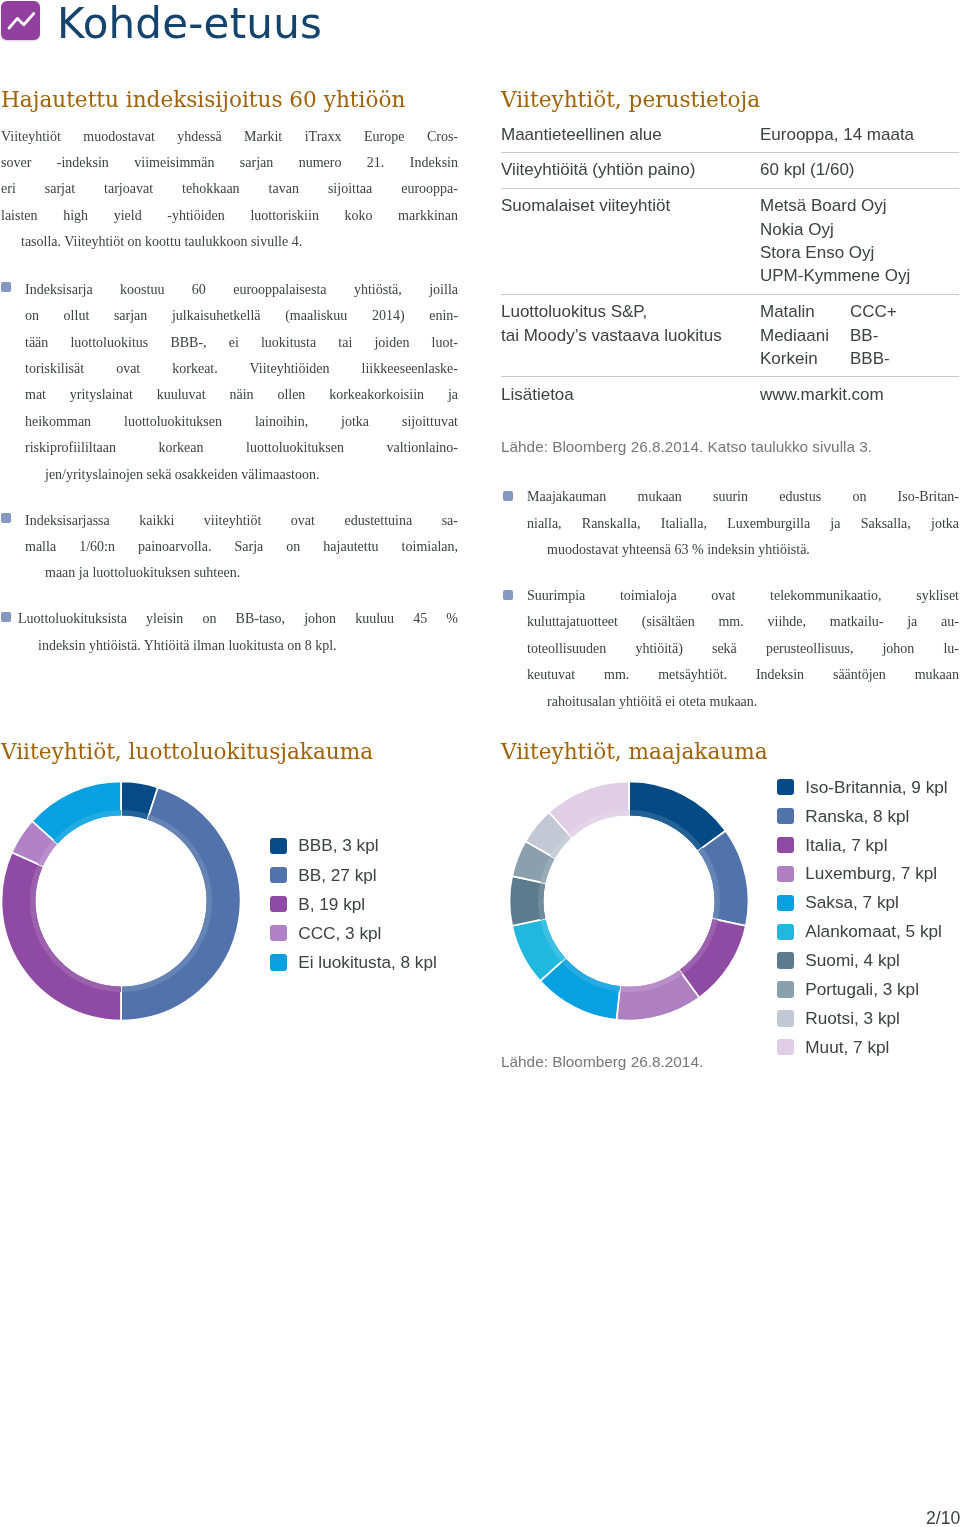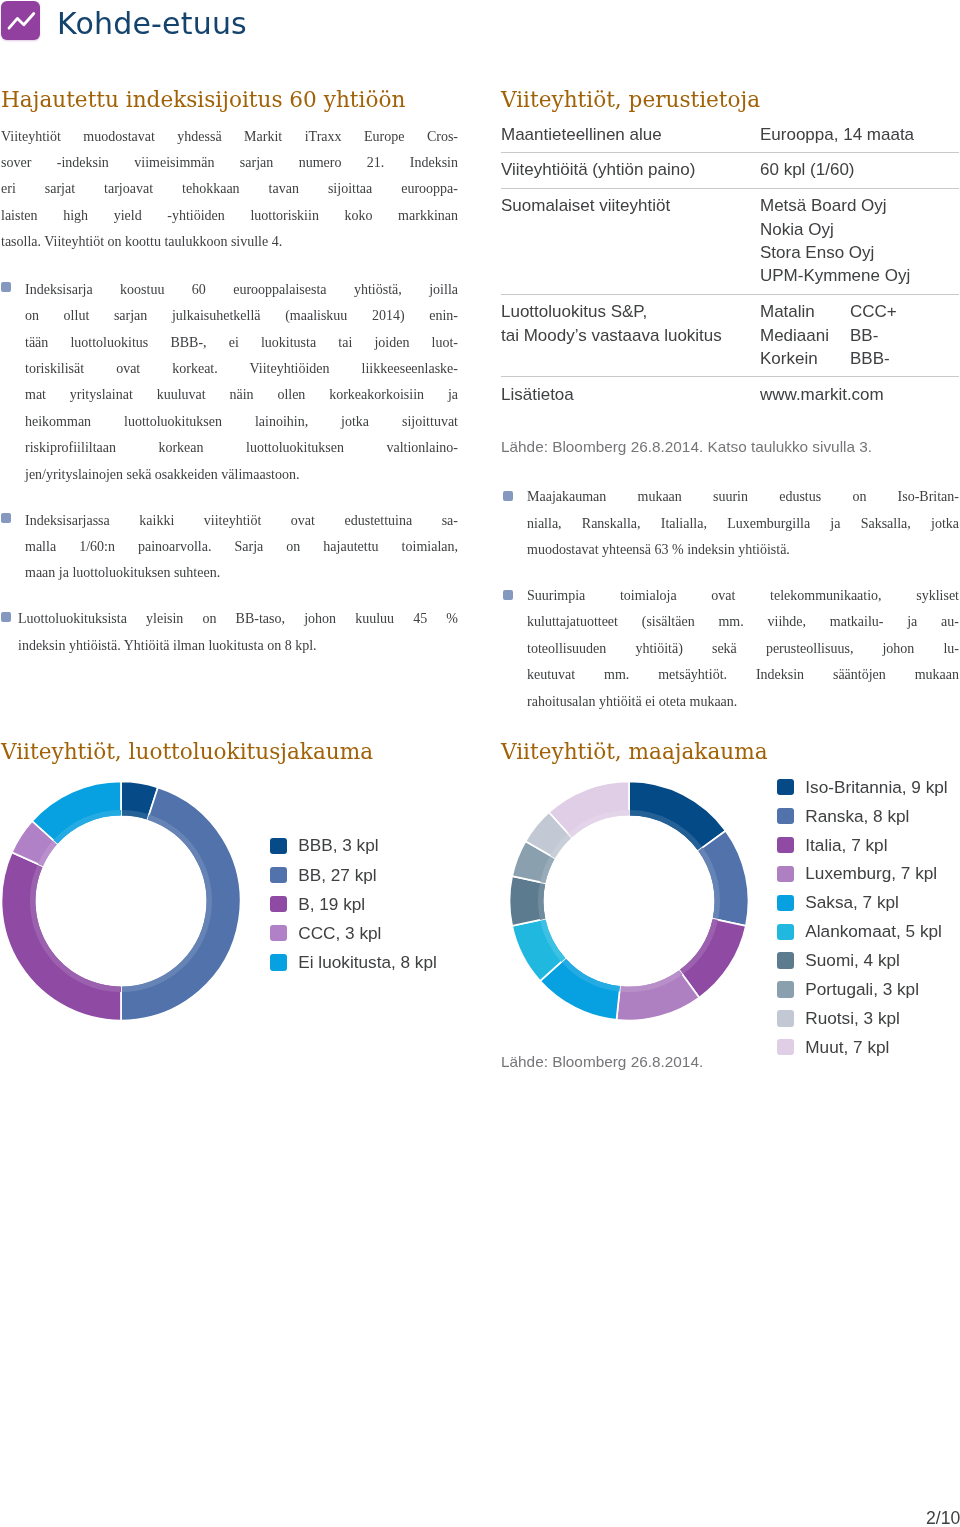--- a/index.html
+++ b/index.html
@@ -9,30 +9,30 @@
     font-family:"Liberation Sans", sans-serif;
     color:#3f4042;
     -webkit-font-smoothing:antialiased;
   }
   .page { position:relative; width:960px; height:1527px; }
 
   
   .hdr { position:absolute; left:0; top:0; width:960px; height:48px; }
   .hdr-icon { position:absolute; left:1px; top:1px; width:39px; height:39px;
      border-radius:6px; background:#9240a0; box-shadow:0 1px 2px rgba(146,64,160,0.28); }
-  .hdr-title { position:absolute; left:57px; top:0px; font-size:30px; line-height:48px;
+  .hdr-title { position:absolute; left:57px; top:0px; font-size:42px; line-height:48px;
      color:#14436d; letter-spacing:0.2px; font-weight:400; white-space:nowrap;
      font-family:"DejaVu Sans", sans-serif; }
 
   
   .sec-title { font-family:"DejaVu Serif", serif; font-size:21.6px; color:#a16207;
      font-weight:400; white-space:nowrap; line-height:22px; }
   .para { font-size:14px; line-height:26.4px; color:#3f4042;font-family:Liberation Serif, serif; }
   .para .ln { text-align:justify; text-align-last:justify; white-space:nowrap; }
-  .para .ln.last { text-align-last:left; }
+  .para .ln.last { text-align-last:left;margin-left:20px; }
   .src { font-size:15.35px; line-height:22.3px; color:#76767a; }
   .src .ln { white-space:nowrap; }
 
   
   .colL { position:absolute; left:1px; top:89px; width:457px; }
   .colR { position:absolute; left:501px; top:89px; width:458px; }
 
   ul.blist { list-style:none; }
   ul.blist li { position:relative; padding-left:24px; }
   ul.blist li .bsq { position:absolute; left:0px; top:5.5px; width:10px; height:10px;

